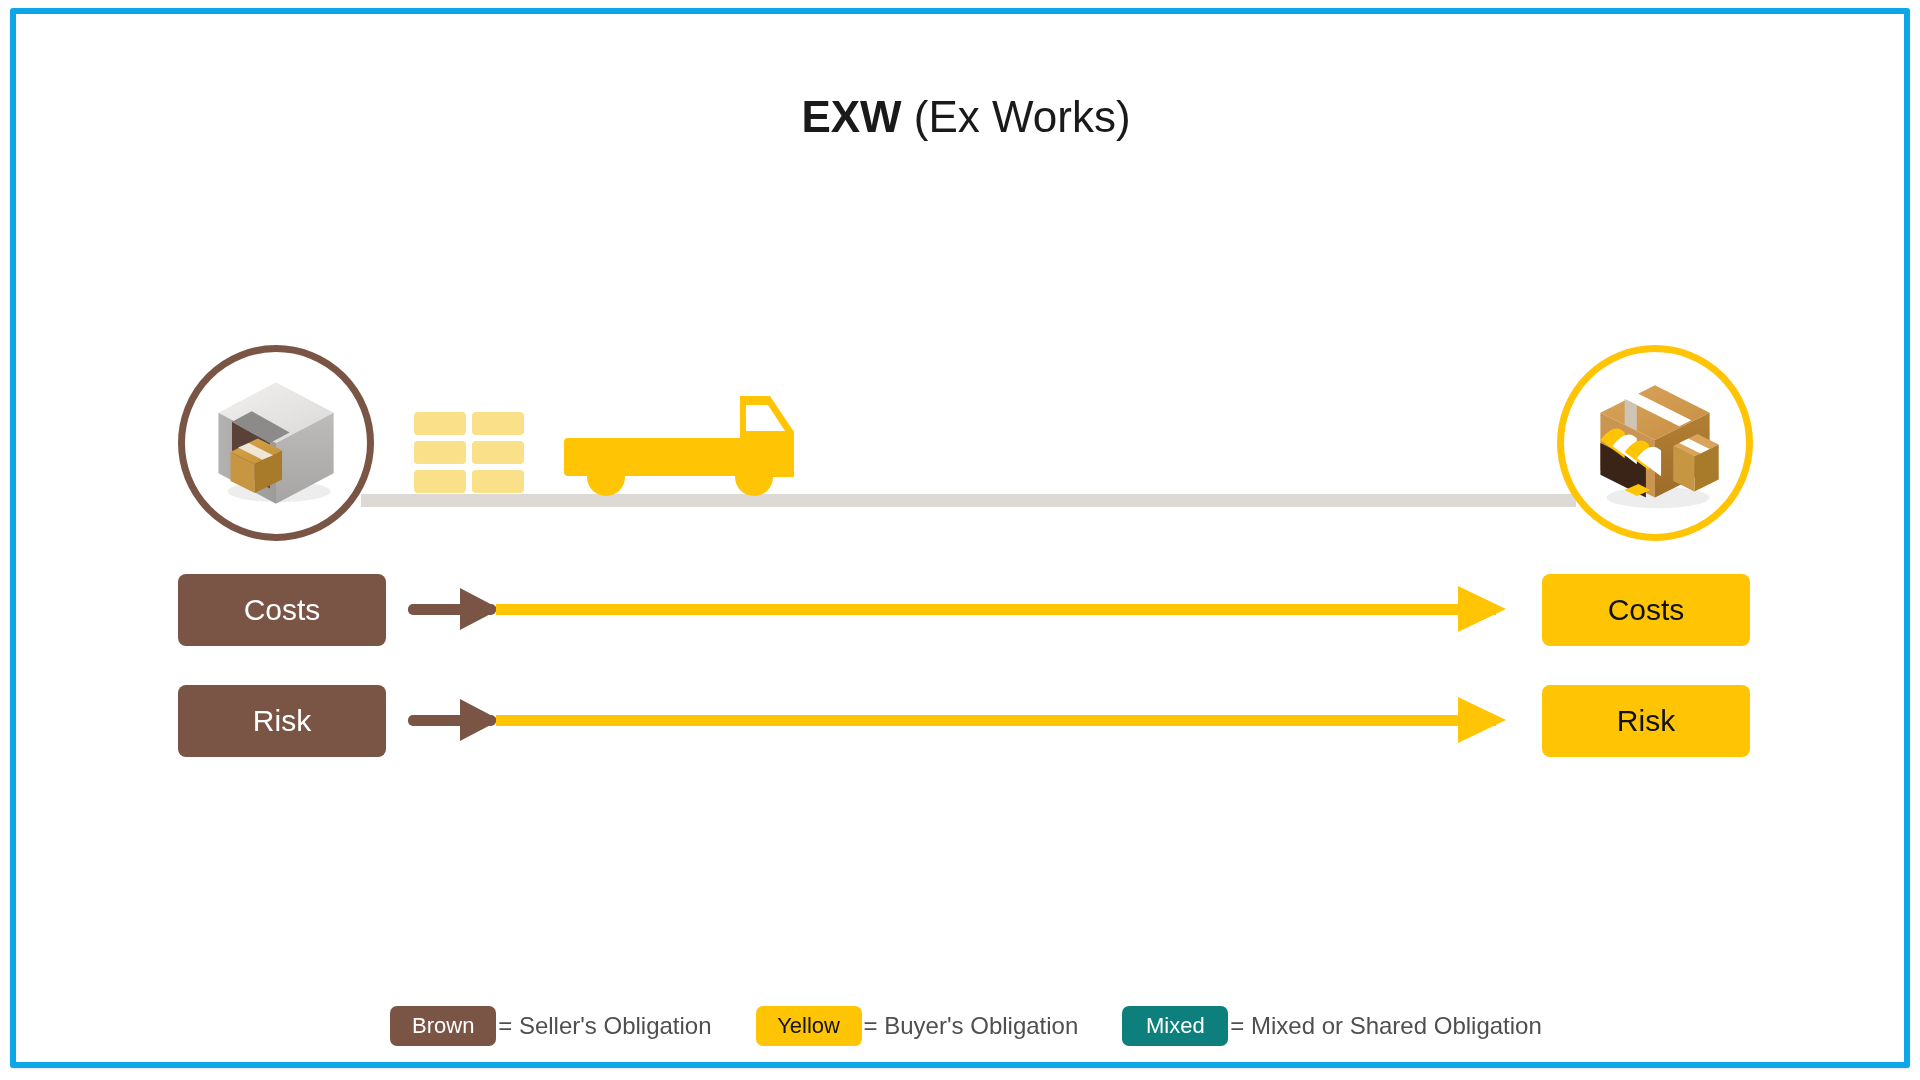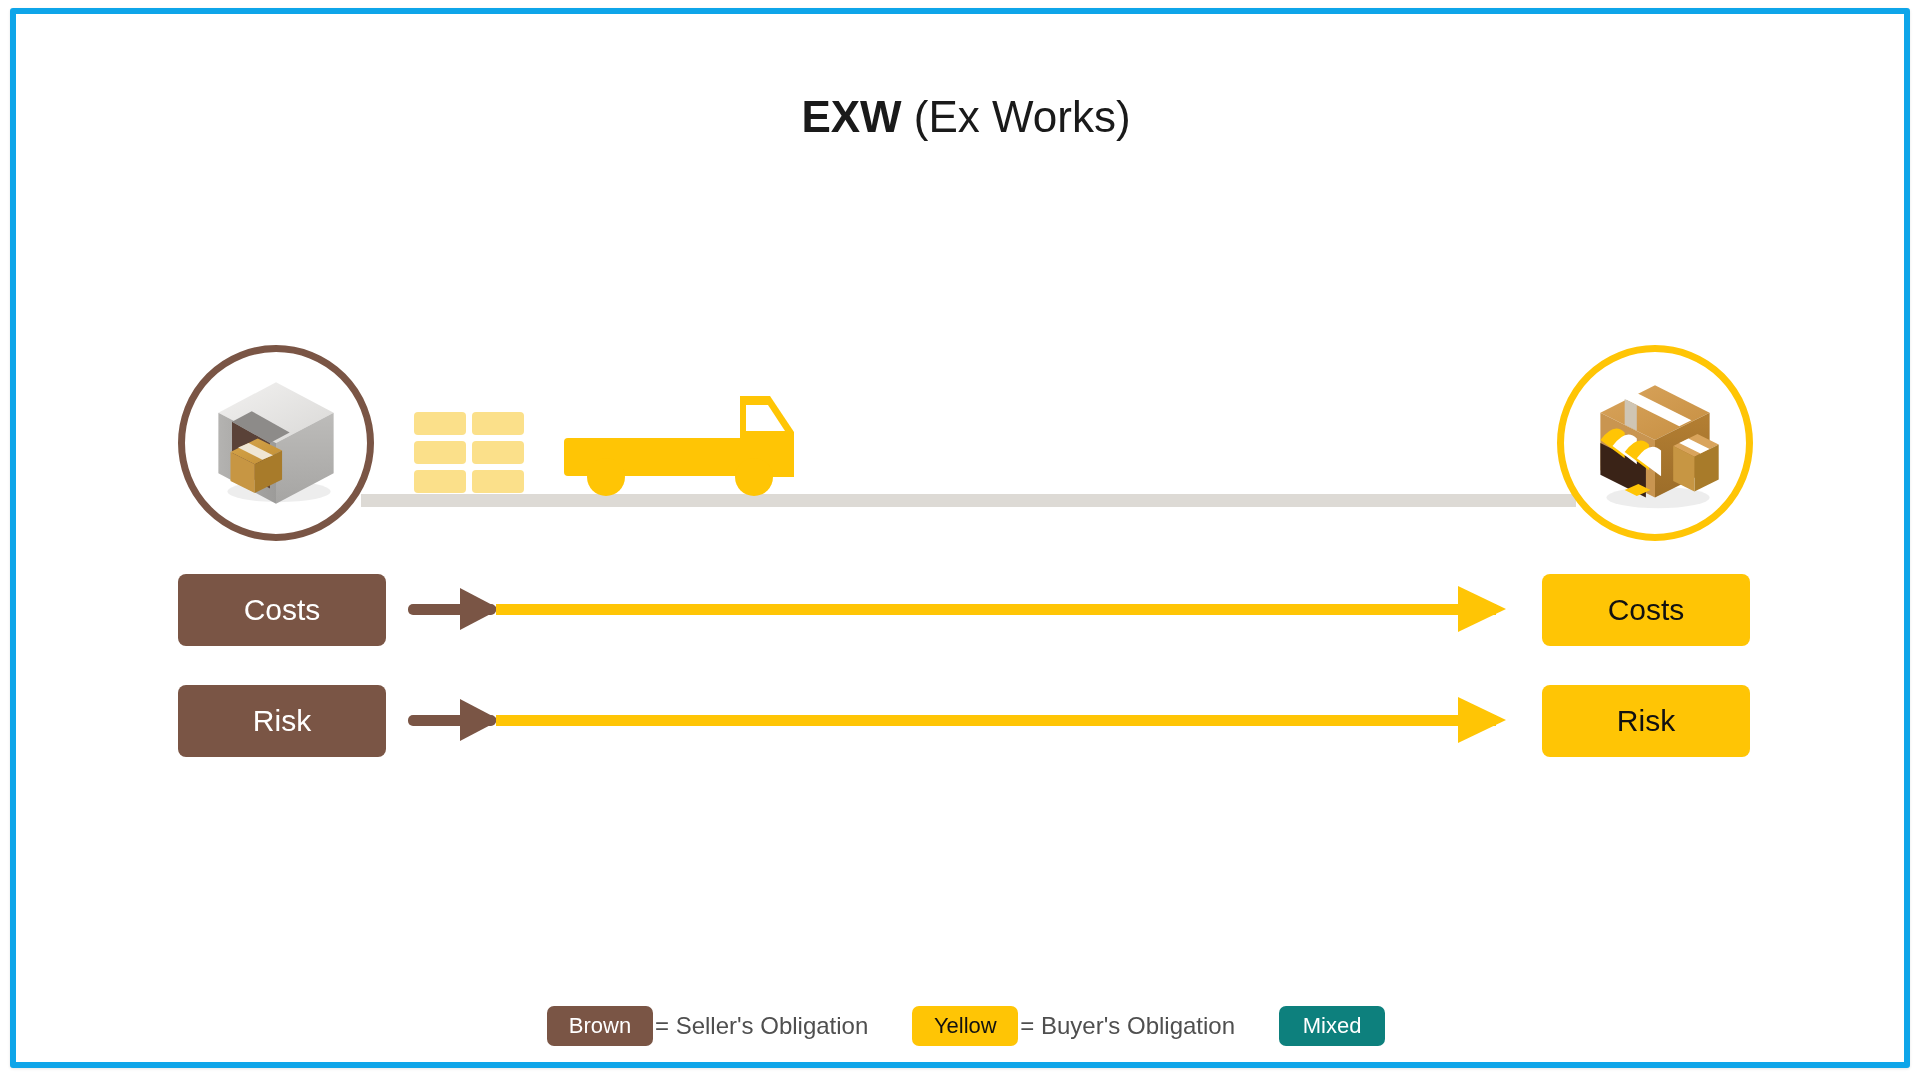--- a/index.html
+++ b/index.html
@@ -305,16 +305,17 @@
       <div class="legend-swatch sw-yellow">
         <span>Yellow</span>
       </div>
       <div class="legend-text">= Buyer's Obligation</div>
     </div>
 
     <div class="legend-item">
       <div class="legend-swatch sw-teal">
         <span>Mixed</span>
       </div>
+      <div class="legend-text">= Mixed or Shared Obligation</div>
     </div>
   </div>
 
 </div>
 
 </body></html>

